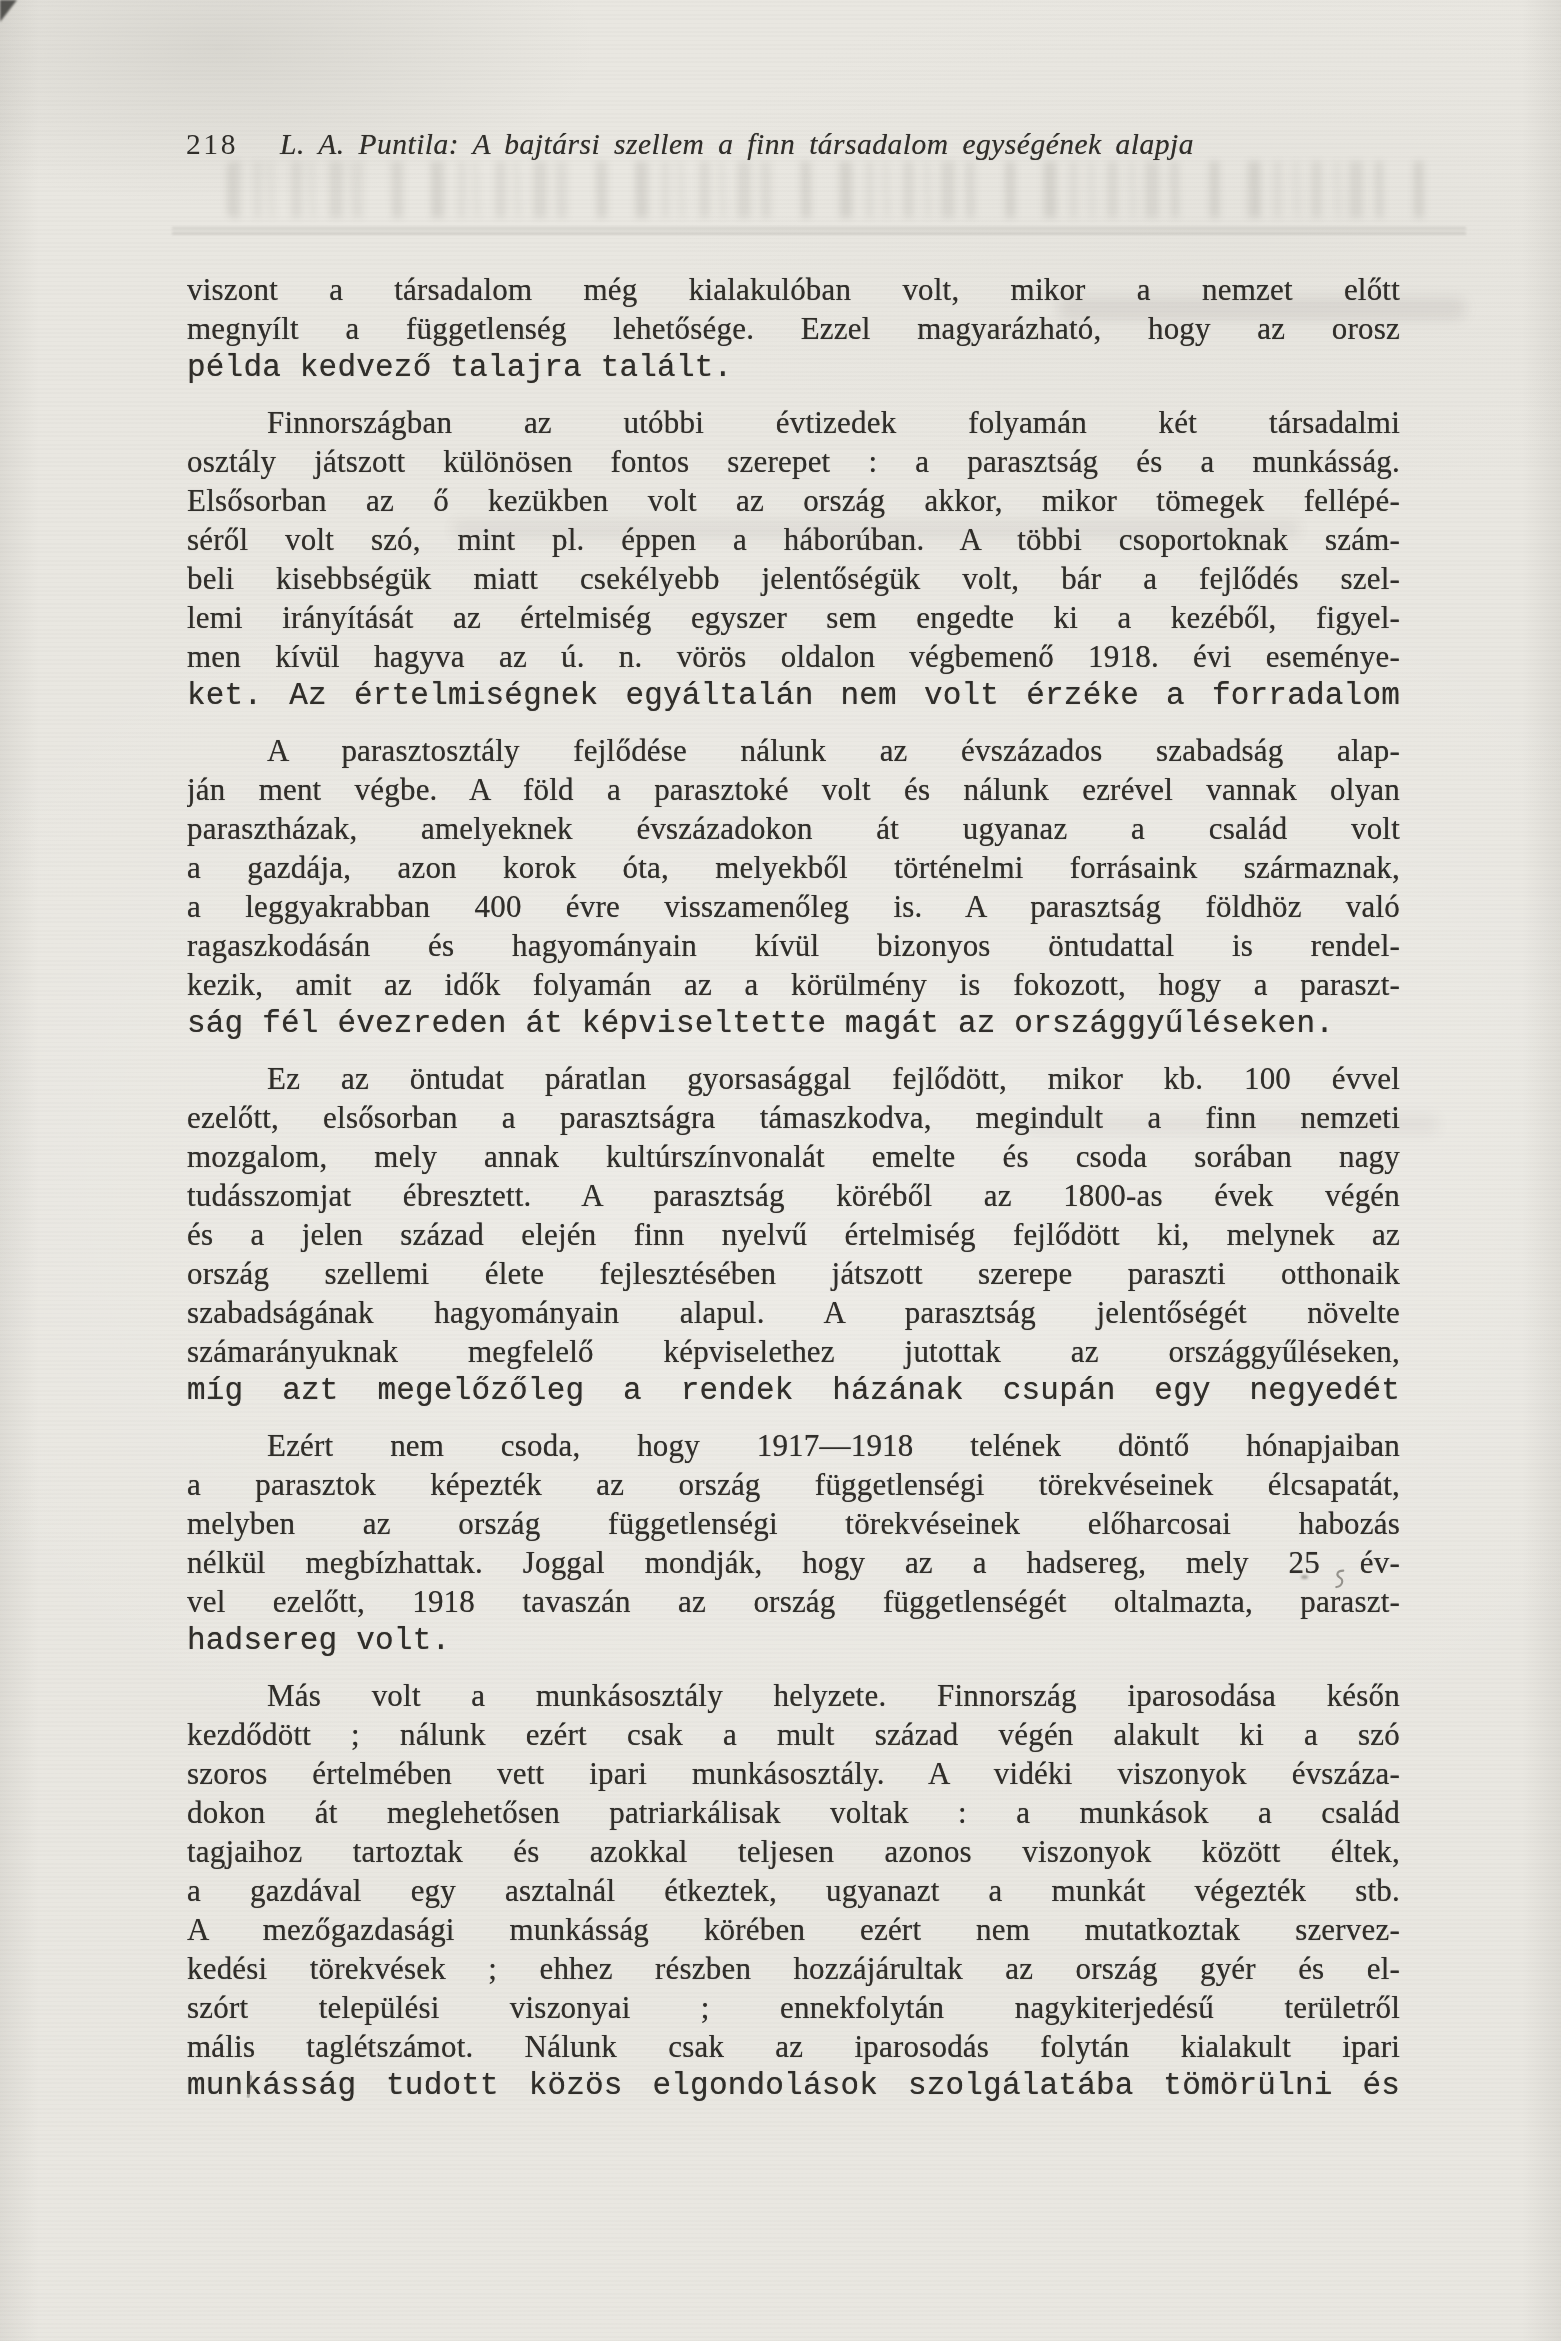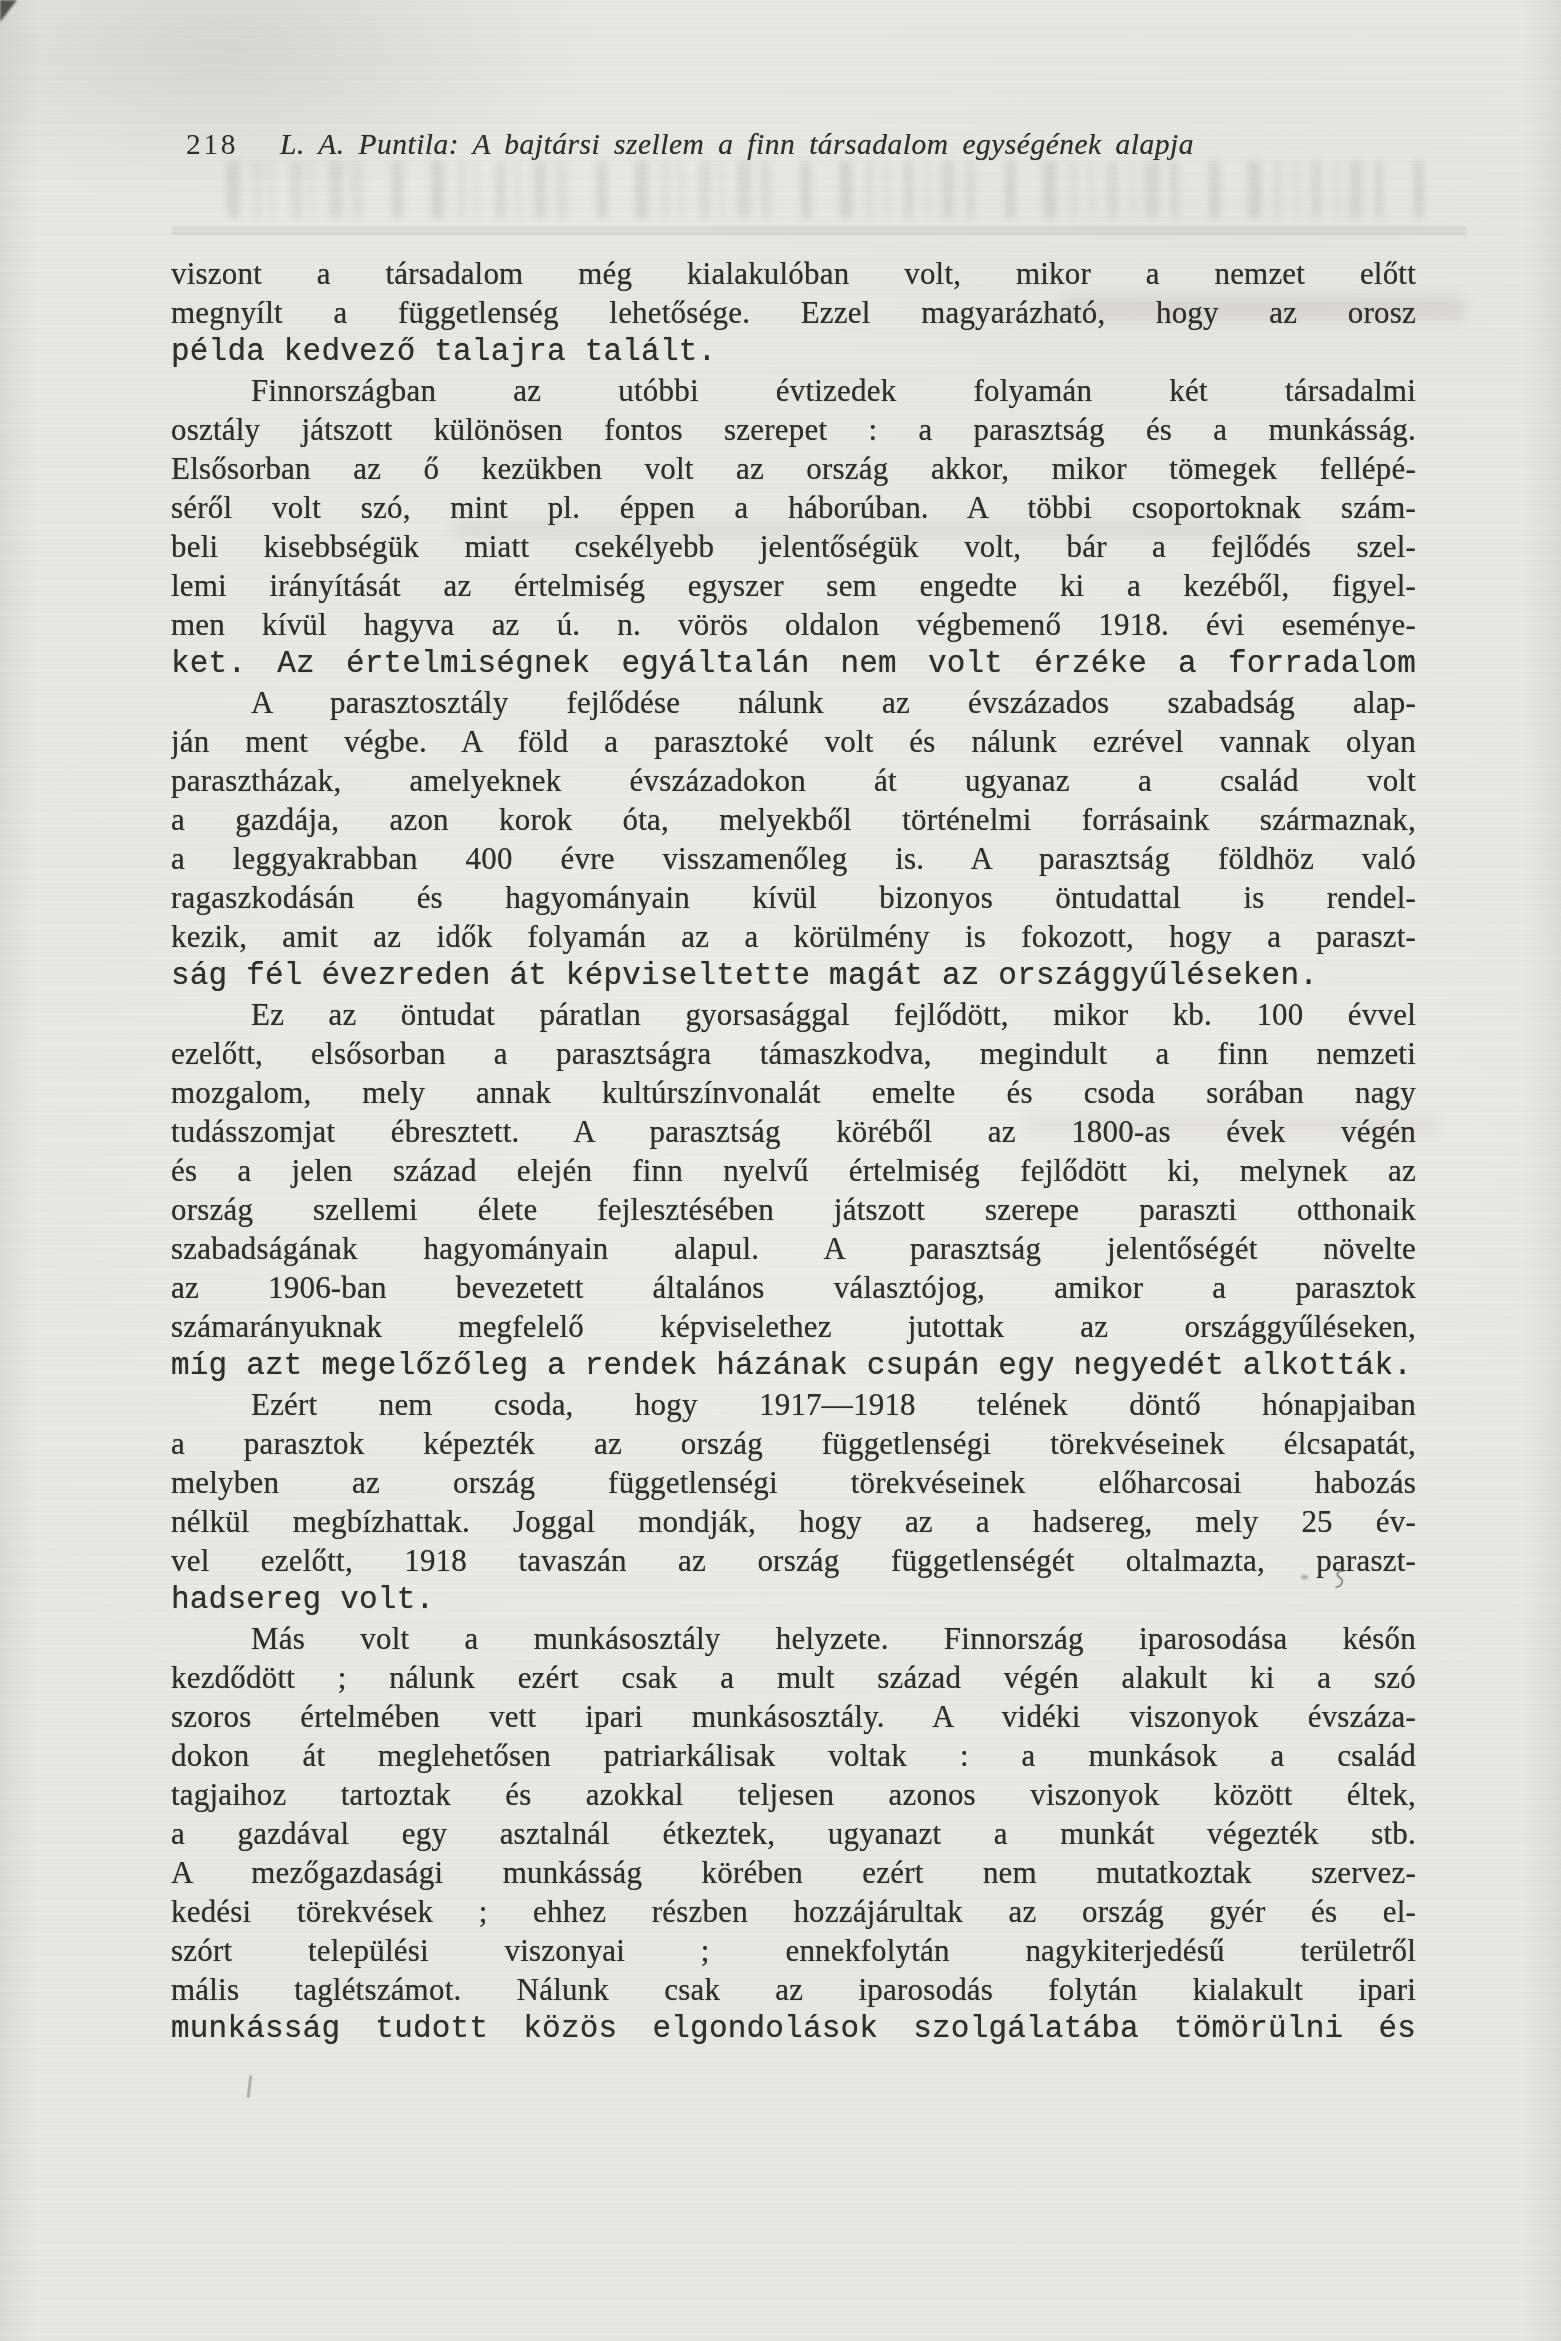--- a/index.html
+++ b/index.html
@@ -70,21 +70,21 @@
   }
 
   
   .body-text {
     position: absolute;
     top: 254px; left: 171px; width: 1245px;
     font-size: 31px;
     letter-spacing: 0.2px;
     text-shadow: 0 0 0.7px rgba(48,46,42,0.70);
   }
-  .paragraph { margin: 0; }
+  .paragraph { margin: 16px; }
   .line {
     height: 39px;
     line-height: 39px;
     overflow: hidden;
     text-align: justify;
     text-align-last: justify;
     text-justify: inter-word;
   }
   .line.last { text-align-last: left; font-family: Liberation Mono, monospace; }
   .line.indent { text-indent: 80px; }
@@ -165,21 +165,20 @@
         <div class="line last">ság fél évezreden át képviseltette magát az országgyűléseken.</div>
       </div>
       <div class="paragraph">
         <div class="line indent">Ez az öntudat páratlan gyorsasággal fejlődött, mikor kb. 100 évvel</div>
         <div class="line">ezelőtt, elsősorban a parasztságra támaszkodva, megindult a finn nemzeti</div>
         <div class="line">mozgalom, mely annak kultúrszínvonalát emelte és csoda sorában nagy</div>
         <div class="line">tudásszomjat ébresztett. A parasztság köréből az 1800-as évek végén</div>
         <div class="line">és a jelen század elején finn nyelvű értelmiség fejlődött ki, melynek az</div>
         <div class="line">ország szellemi élete fejlesztésében játszott szerepe paraszti otthonaik</div>
         <div class="line">szabadságának hagyományain alapul. A parasztság jelentőségét növelte</div>
-        <div class="line">az 1906-ban bevezetett általános választójog, amikor a parasztok</div>
         <div class="line">számarányuknak megfelelő képviselethez jutottak az országgyűléseken,</div>
         <div class="line last">míg azt megelőzőleg a rendek házának csupán egy negyedét alkották.</div>
       </div>
       <div class="paragraph">
         <div class="line indent">Ezért nem csoda, hogy 1917—1918 telének döntő hónapjaiban</div>
         <div class="line">a parasztok képezték az ország függetlenségi törekvéseinek élcsapatát,</div>
         <div class="line">melyben az ország függetlenségi törekvéseinek előharcosai habozás</div>
         <div class="line">nélkül megbízhattak. Joggal mondják, hogy az a hadsereg, mely 25 év-</div>
         <div class="line">vel ezelőtt, 1918 tavaszán az ország függetlenségét oltalmazta, paraszt-</div>
         <div class="line last">hadsereg volt.</div>

